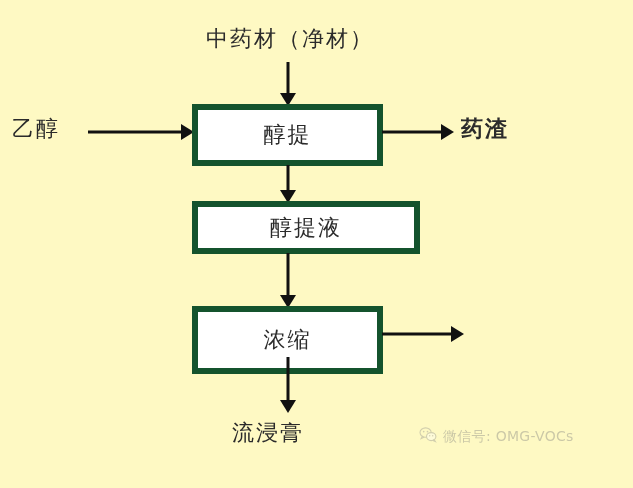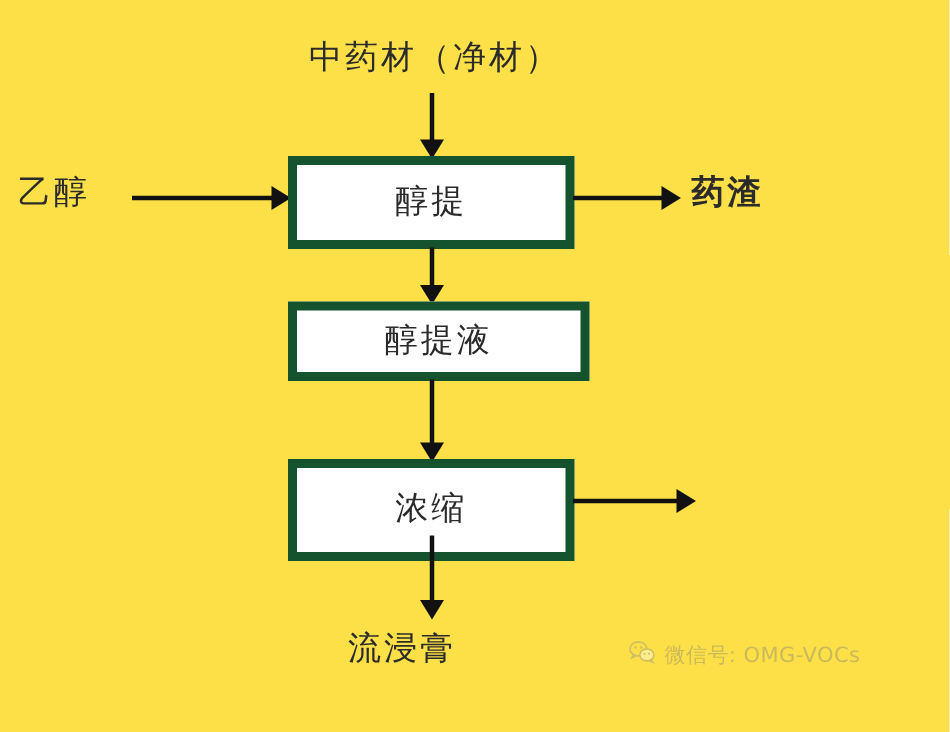--- a/index.html
+++ b/index.html
@@ -4,21 +4,21 @@
 <style>
   html, body {
     margin: 0;
     padding: 0;
     background: #ffffff;
   }
   #page {
     position: relative;
     width: 633px;
     height: 488px;
-    background: #fde047;
+    background: #fef9c3;
     overflow: hidden;
     font-family: "DejaVu Sans", "Liberation Sans", sans-serif;
   }
   
   .pbox {
     position: absolute;
     box-sizing: border-box;
     border: 6px solid #14532d;
     background: #ffffff;
     display: flex;
@@ -26,21 +26,21 @@
     justify-content: center;
   }
   .pbox .pbox-label {
     font-size: 22px;
     color: #2b2b2b;
     letter-spacing: 2px;
     line-height: 1;
     white-space: nowrap;
   }
   #box-alcohol-extraction { left: 192px; top: 104px; width: 191px; height: 62px; }
-  #box-extract-liquid     { left: 192px; top: 201px; width: 201px; height: 53px; text-align: center; }
+  #box-extract-liquid     { left: 192px; top: 201px; width: 228px; height: 53px; text-align: center; }
   #box-concentration      { left: 192px; top: 306px; width: 191px; height: 68px; }
 
   
   .flabel {
     position: absolute;
     font-size: 22px;
     color: #2b2b2b;
     letter-spacing: 2px;
     line-height: 1;
     white-space: nowrap;

